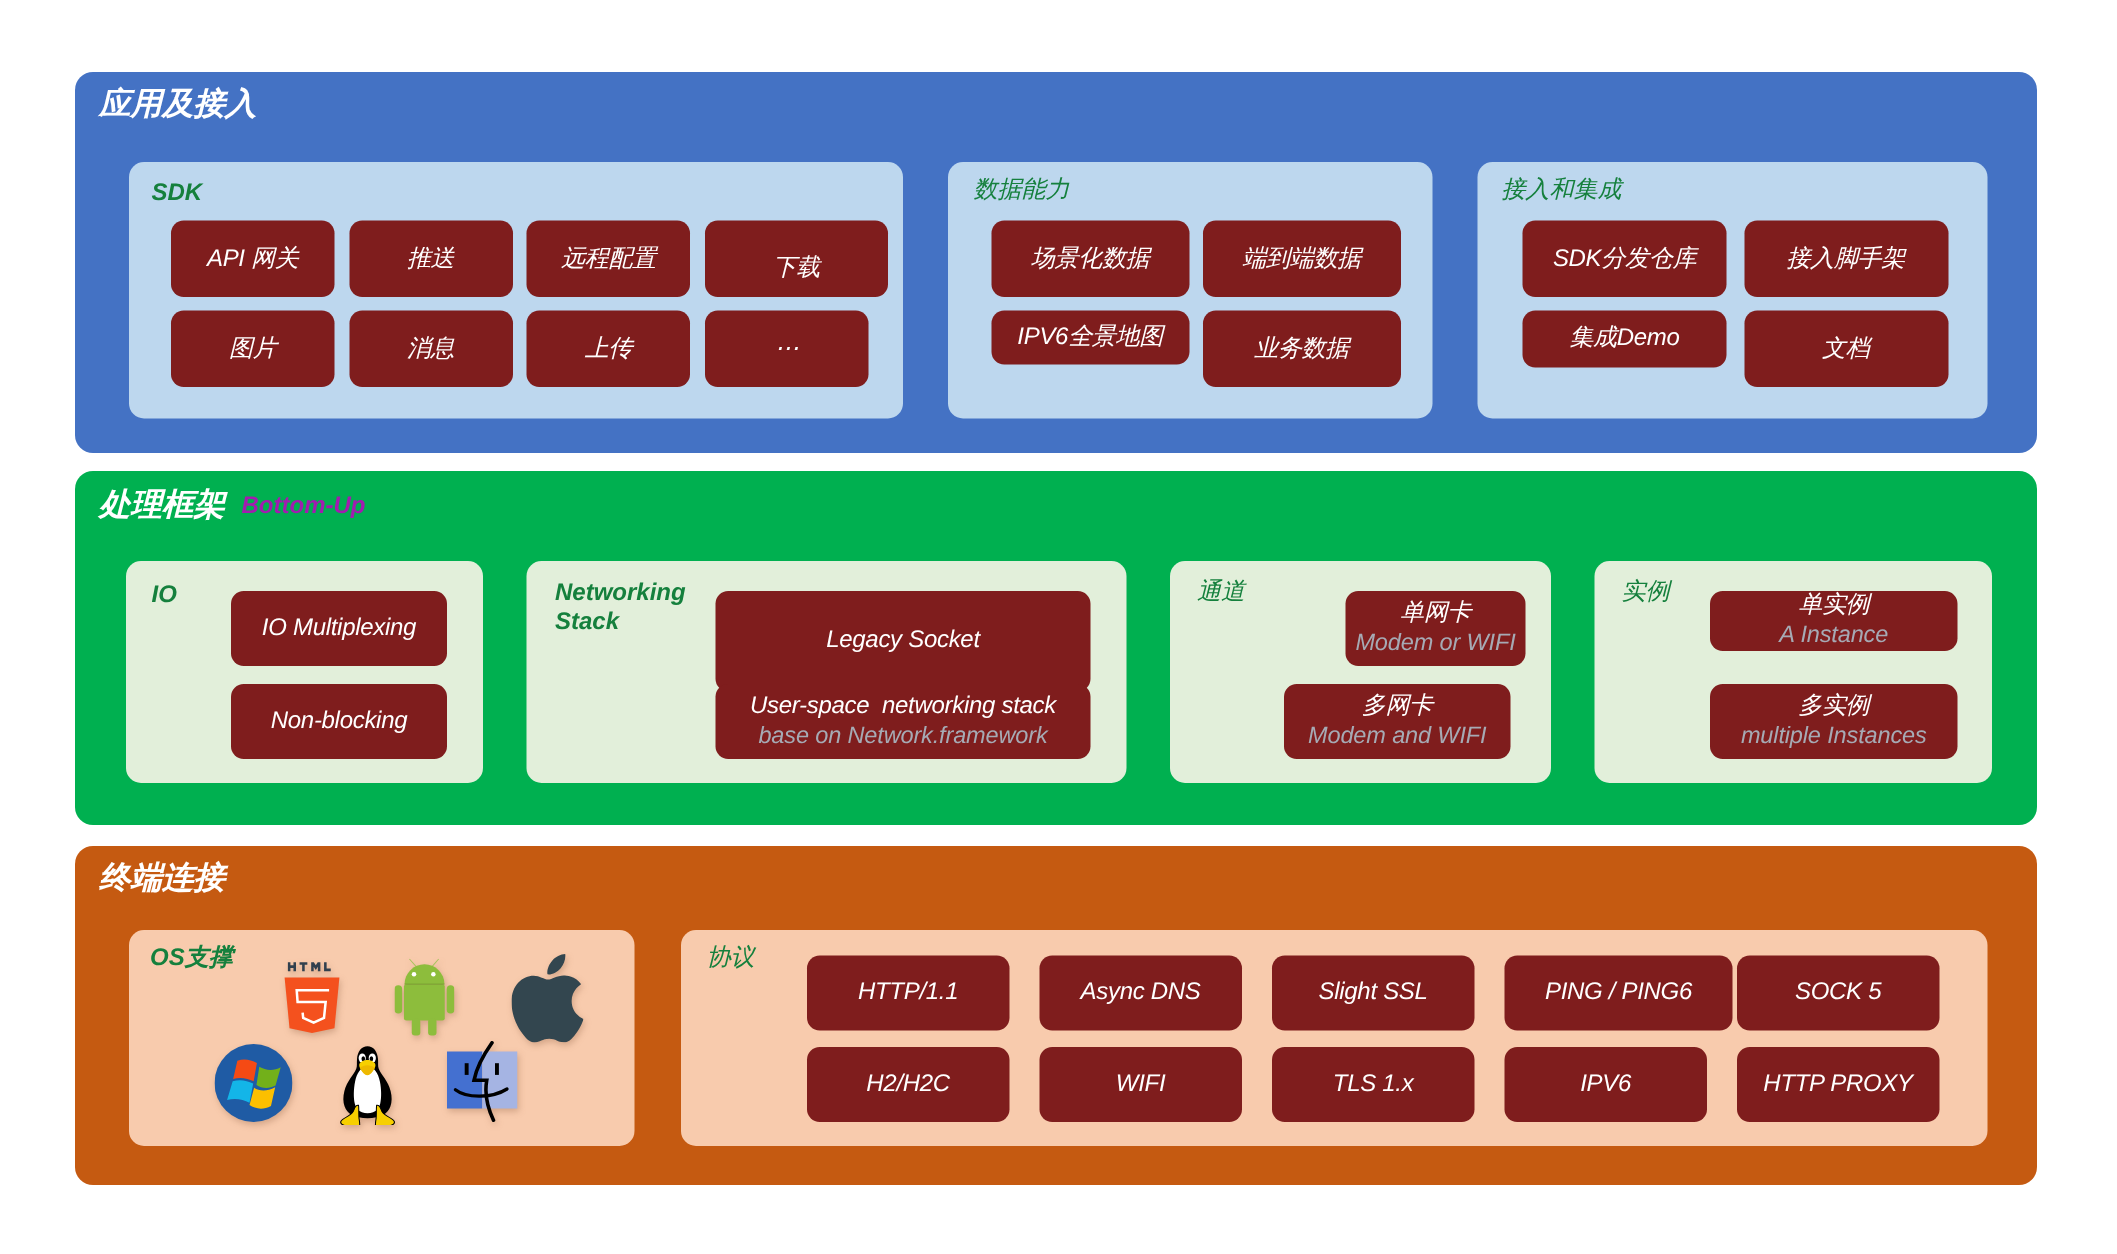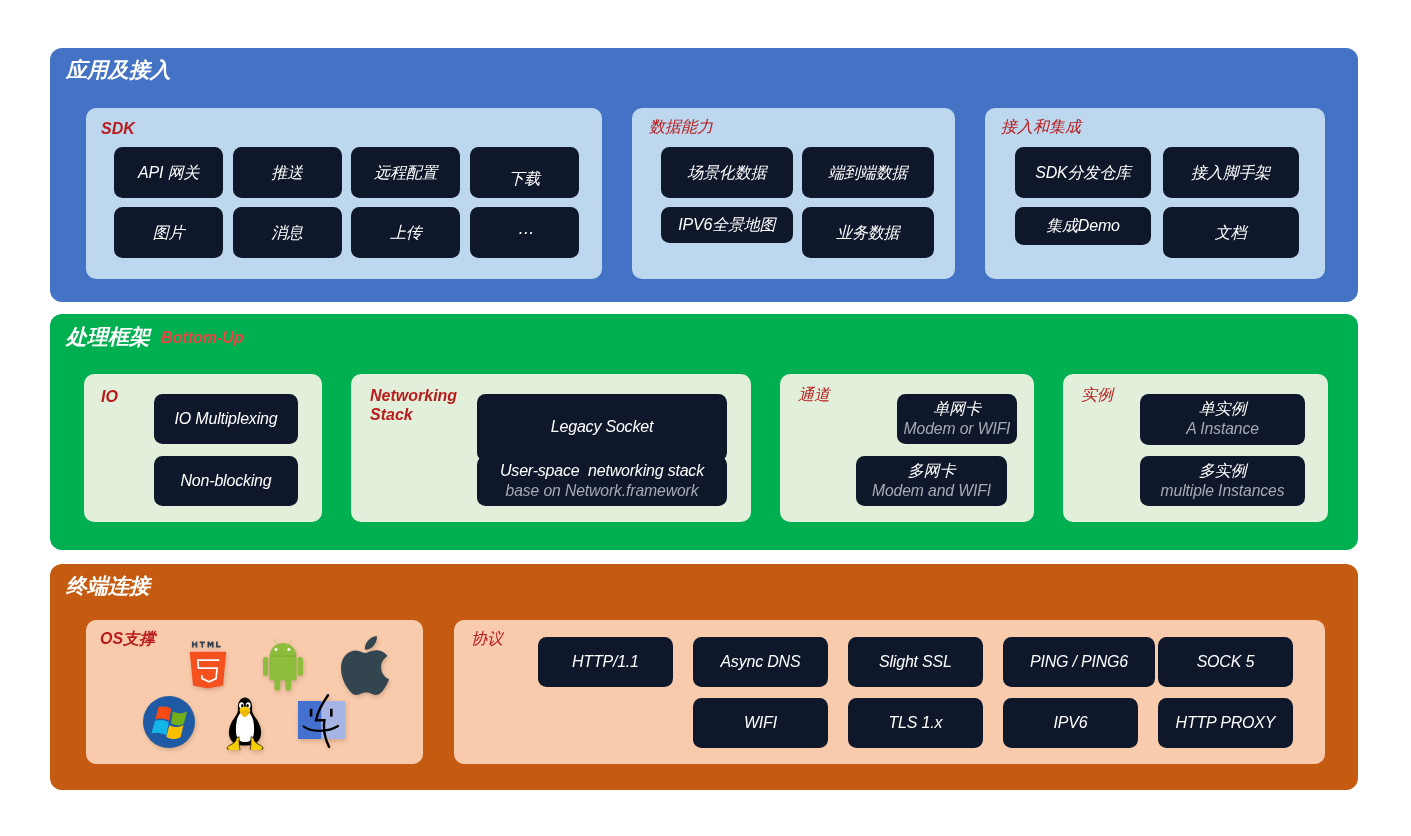--- a/index.html
+++ b/index.html
@@ -4,29 +4,29 @@
 <title>Architecture Diagram</title>
 <style>
   * { box-sizing: border-box; margin:0; padding:0; }
   html,body { width:1411px; height:836px; }
   body { background:#ffffff; font-family:"Liberation Sans", sans-serif; overflow:hidden; }
   .page { position:relative; width:1411px; height:836px; }
 
   .layer { position:absolute; border-radius:12px; }
   .layer-title { position:absolute; font-style:italic; font-weight:600; color:#ffffff;
                  font-size:21px; white-space:nowrap; line-height:1; }
-  .layer-sub { position:absolute; font-style:italic; font-weight:bold; color:#ef4444;
+  .layer-sub { position:absolute; font-style:italic; font-weight:bold; color:#a21caf;
                font-size:16px; white-space:nowrap; line-height:1; }
 
   .group { position:absolute; border-radius:10px; }
-  .group-title { position:absolute; font-style:italic; font-weight:500; color:#b91c1c;
+  .group-title { position:absolute; font-style:italic; font-weight:500; color:#15803d;
                  font-size:16px; white-space:pre-line; line-height:1.2; }
   .group-title.strong { font-weight:bold; }
 
-  .chip { position:absolute; background:#0f172a; border-radius:8.5px;
+  .chip { position:absolute; background:#7f1d1d; border-radius:8.5px;
           display:flex; flex-direction:column; align-items:center; justify-content:center;
           color:#ffffff; font-style:italic; text-align:center; }
   .chip .m { font-size:16px; line-height:1.25; white-space:pre; display:block; letter-spacing:-0.2px; }
   .chip .s { font-size:15.7px; line-height:1.25; color:#a6aab4; white-space:pre; display:block; letter-spacing:-0.1px; }
 
   .osicon { position:absolute; filter: drop-shadow(1px 2px 2px rgba(120,70,40,0.28)); }
   .osicon svg { display:block; width:100%; height:100%; }
 </style>
 </head>
 <body>
@@ -38,21 +38,21 @@
 <div class="group-title strong" style="left:101px;top:119px;">SDK</div>
 <div class="chip" style="left:114.0px;top:147.0px;width:109px;height:51px;padding-top:0px;">
   <span class="m" style="font-size:16px;">API 网关</span>
 </div>
 <div class="chip" style="left:232.6px;top:147.0px;width:109px;height:51px;padding-top:0px;">
   <span class="m" style="font-size:16px;">推送</span>
 </div>
 <div class="chip" style="left:351.2px;top:147.0px;width:109px;height:51px;padding-top:0px;">
   <span class="m" style="font-size:16px;">远程配置</span>
 </div>
-<div class="chip" style="left:469.8px;top:147.0px;width:109px;height:51px;padding-top:12px;">
+<div class="chip" style="left:469.8px;top:147.0px;width:122px;height:51px;padding-top:12px;">
   <span class="m" style="font-size:16px;">下载</span>
 </div>
 <div class="chip" style="left:114.0px;top:207.3px;width:109px;height:51px;padding-top:0px;">
   <span class="m" style="font-size:16px;">图片</span>
 </div>
 <div class="chip" style="left:232.6px;top:207.3px;width:109px;height:51px;padding-top:0px;">
   <span class="m" style="font-size:16px;">消息</span>
 </div>
 <div class="chip" style="left:351.2px;top:207.3px;width:109px;height:51px;padding-top:0px;">
   <span class="m" style="font-size:16px;">上传</span>
@@ -114,21 +114,21 @@
 <div class="chip" style="left:897px;top:393.5px;width:120px;height:50.5px;padding-top:0px;">
   <span class="m" style="font-size:16px;">单网卡</span>
   <span class="s" style="font-size:15.7px;">Modem or WIFI</span>
 </div>
 <div class="chip" style="left:856px;top:455.5px;width:151px;height:50.5px;padding-top:0px;">
   <span class="m" style="font-size:16px;">多网卡</span>
   <span class="s" style="font-size:15.7px;">Modem and WIFI</span>
 </div>
 <div class="group" style="left: 1063px; top: 374px; width: 265px; height: 148px; background: rgb(226, 239, 218);"></div>
 <div class="group-title" style="left:1081px;top:385px;">实例</div>
-<div class="chip" style="left:1140px;top:393.5px;width:165px;height:51px;padding-top:0px;">
+<div class="chip" style="left:1140px;top:393.5px;width:165px;height:40px;padding-top:0px;">
   <span class="m" style="font-size:16px;">单实例</span>
   <span class="s" style="font-size:15.7px;">A Instance</span>
 </div>
 <div class="chip" style="left:1140px;top:455.5px;width:165px;height:50.5px;padding-top:0px;">
   <span class="m" style="font-size:16px;">多实例</span>
   <span class="s" style="font-size:15.7px;">multiple Instances</span>
 </div>
 <div class="layer" style="left: 50px; top: 564px; width: 1308px; height: 226px; background: rgb(197, 90, 17);"></div>
 <div class="layer-title" style="left:66px;top:575px;">终端连接</div>
 <div class="group" style="left: 86px; top: 620px; width: 337px; height: 144px; background: rgb(248, 203, 173);"></div>
@@ -216,20 +216,23 @@
 </div>
 <div class="chip" style="left:848.0px;top:637.0px;width:134.8px;height:50px;padding-top:0px;">
   <span class="m" style="font-size:16px;">Slight SSL</span>
 </div>
 <div class="chip" style="left:1003.0px;top:637.0px;width:152px;height:50px;padding-top:0px;">
   <span class="m" style="font-size:16px;">PING / PING6</span>
 </div>
 <div class="chip" style="left:1158.0px;top:637.0px;width:134.8px;height:50px;padding-top:0px;">
   <span class="m" style="font-size:16px;">SOCK 5</span>
 </div>
+<div class="chip" style="left:538.0px;top:698.2px;width:134.8px;height:50px;padding-top:0px;">
+  <span class="m" style="font-size:16px;">H2/H2C</span>
+</div>
 <div class="chip" style="left:693.0px;top:698.2px;width:134.8px;height:50px;padding-top:0px;">
   <span class="m" style="font-size:16px;">WIFI</span>
 </div>
 <div class="chip" style="left:848.0px;top:698.2px;width:134.8px;height:50px;padding-top:0px;">
   <span class="m" style="font-size:16px;">TLS 1.x</span>
 </div>
 <div class="chip" style="left:1003.0px;top:698.2px;width:134.8px;height:50px;padding-top:0px;">
   <span class="m" style="font-size:16px;">IPV6</span>
 </div>
 <div class="chip" style="left:1158.0px;top:698.2px;width:134.8px;height:50px;padding-top:0px;">

